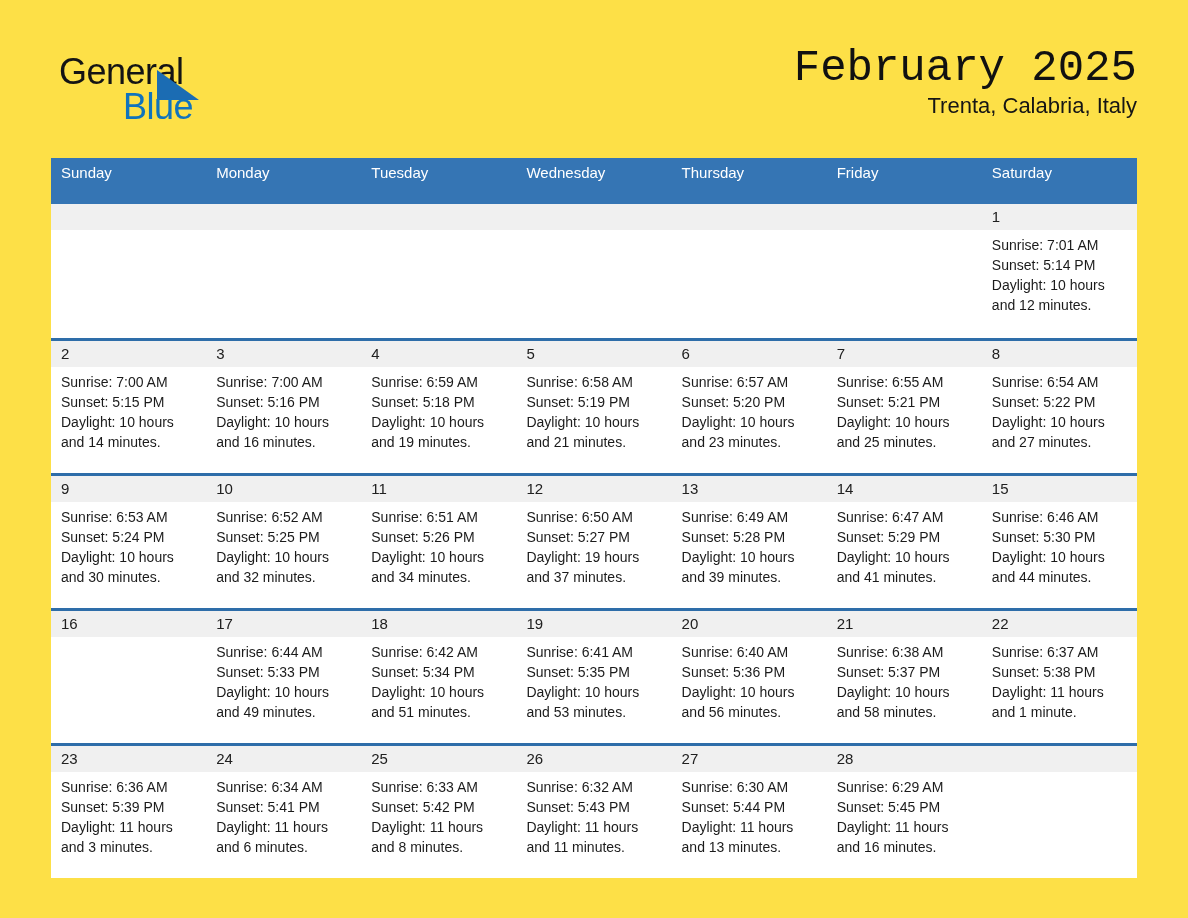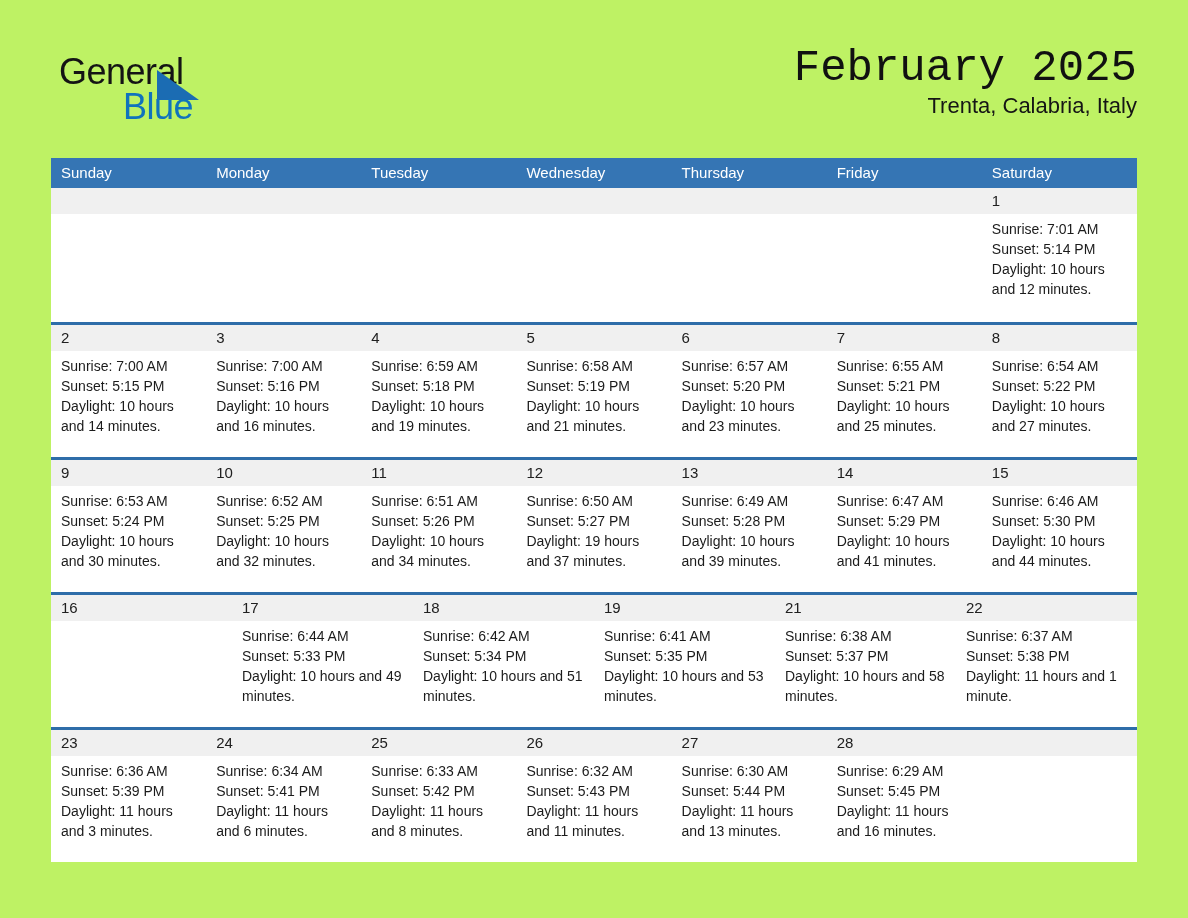--- a/index.html
+++ b/index.html
@@ -12,21 +12,21 @@
     width: 1188px;
     height: 918px;
     font-family: "Liberation Sans", sans-serif;
     color: #1a1a1a;
     overflow: hidden;
   }
   .page {
     position: relative;
     width: 1188px;
     height: 918px;
-    background: #bef264;
+    background: #fde047;
     box-sizing: border-box;
   }
 
   
   .header {
     position: absolute;
     left: 51px;
     top: 44px;
     right: 51px;
     height: 105px;
@@ -92,21 +92,21 @@
   
   .calendar {
     position: absolute;
     left: 51px;
     top: 158px;
     width: 1086px;
   }
   .weekday-row {
     display: flex;
     background: #3575b4;
-    height: 30px;
+    height: 46px;
   }
   .weekday {
     flex: 1 1 0;
     color: #ffffff;
     font-size: 15px;
     line-height: 30px;
     padding-left: 10px;
     box-sizing: border-box;
     overflow: hidden;
     white-space: nowrap;
@@ -382,20 +382,29 @@
         <div class="day-band"></div>
         <div class="day-number">19</div>
         <div class="day-body">
           <div>Sunrise: 6:41 AM</div>
           <div>Sunset: 5:35 PM</div>
           <div class="daylight">Daylight: 10 hours and 53 minutes.</div>
         </div>
       </div>
       <div class="day-cell">
         <div class="day-band"></div>
+        <div class="day-number">20</div>
+        <div class="day-body">
+          <div>Sunrise: 6:40 AM</div>
+          <div>Sunset: 5:36 PM</div>
+          <div class="daylight">Daylight: 10 hours and 56 minutes.</div>
+        </div>
+      </div>
+      <div class="day-cell">
+        <div class="day-band"></div>
         <div class="day-number">21</div>
         <div class="day-body">
           <div>Sunrise: 6:38 AM</div>
           <div>Sunset: 5:37 PM</div>
           <div class="daylight">Daylight: 10 hours and 58 minutes.</div>
         </div>
       </div>
       <div class="day-cell">
         <div class="day-band"></div>
         <div class="day-number">22</div>

